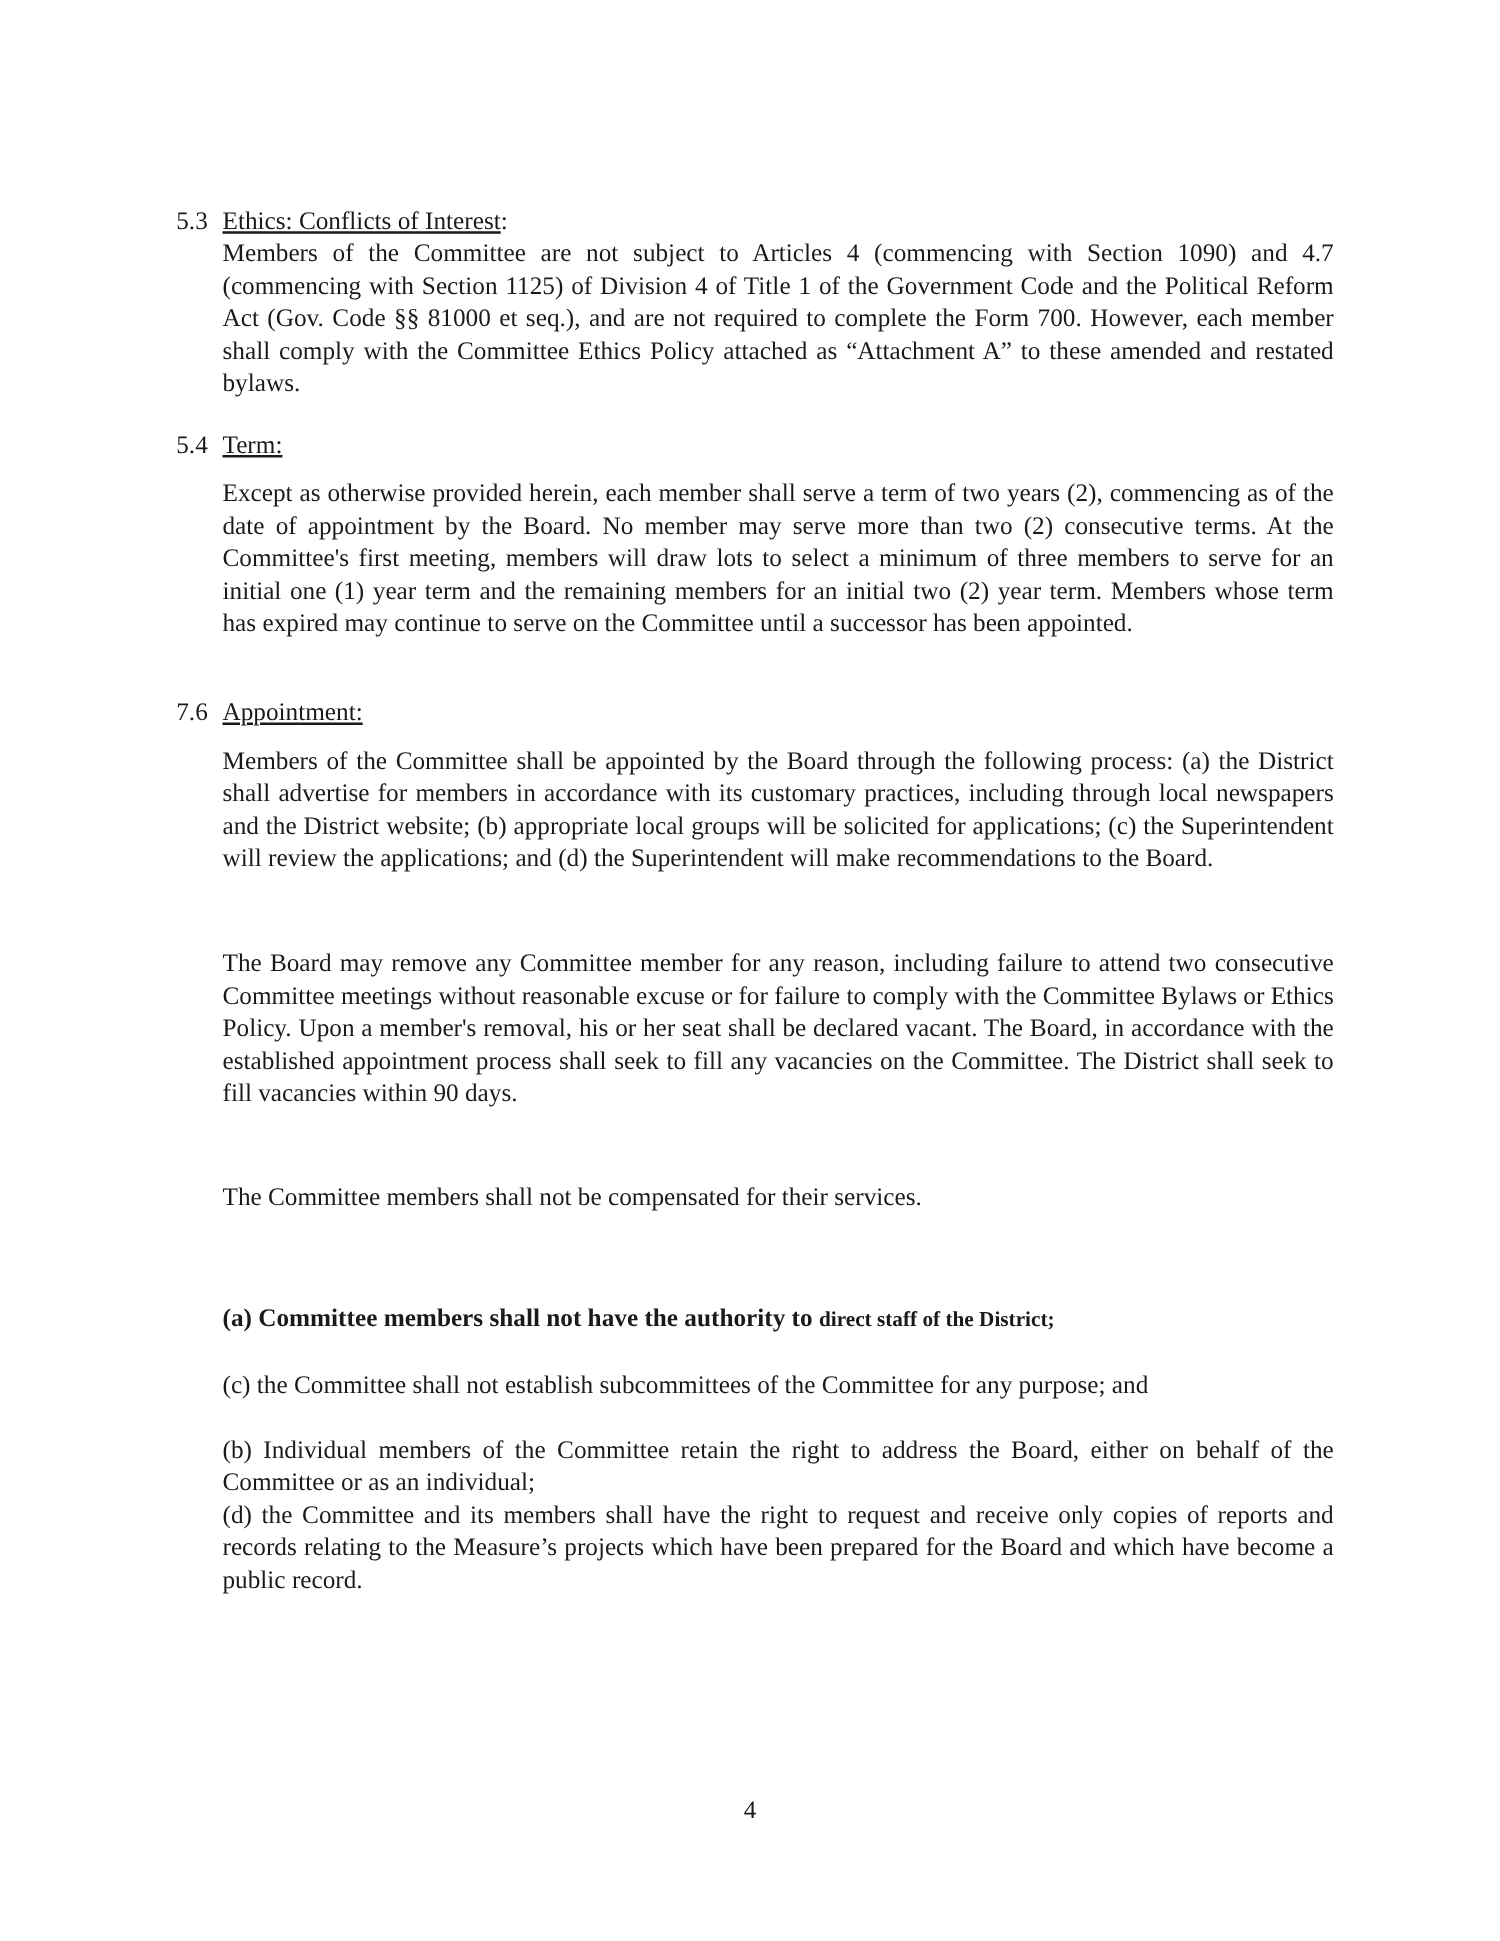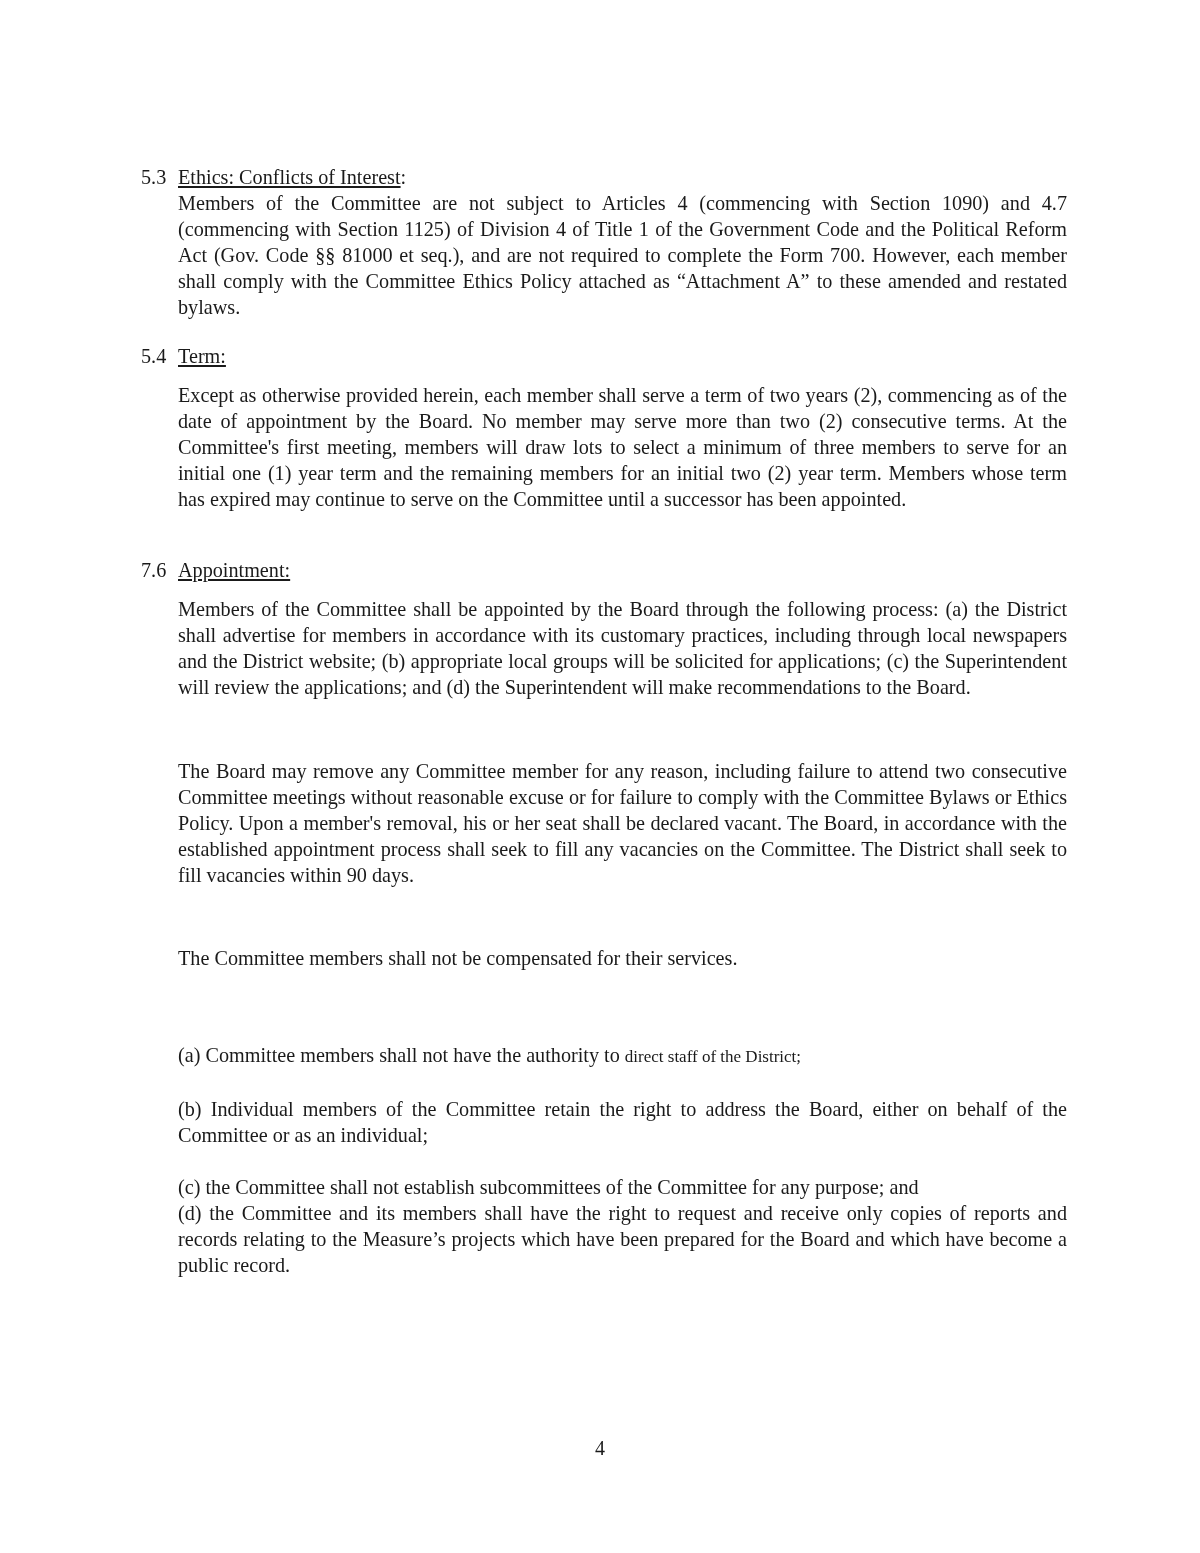--- a/index.html
+++ b/index.html
@@ -51,19 +51,19 @@
 
 <div class="section" style="top:745px;">
   <div class="para gap">The Board may remove any Committee member for any reason, including failure to attend two consecutive Committee meetings without reasonable excuse or for failure to comply with the Committee Bylaws or Ethics Policy. Upon a member's removal, his or her seat shall be declared vacant. The Board, in accordance with the established appointment process shall seek to fill any vacancies on the Committee. The District shall seek to fill vacancies within 90 days.</div>
 </div>
 
 <div class="section" style="top:932px;">
   <div class="para gap">The Committee members shall not be compensated for their services.</div>
 </div>
 
 <div class="section" style="top:1016px;">
-  <div class="item" style="margin-top:26px;"><span>(a) Committee members shall not have the authority to </span><span class="small-caps-tail">direct staff of the District;</span></div>
+  <div class="item" style="margin-top:26px;font-weight:bold;"><span>(a) Committee members shall not have the authority to </span><span class="small-caps-tail">direct staff of the District;</span></div>
+  <div class="item" style="margin-top:26px;">(c) the Committee shall not establish subcommittees of the Committee for any purpose; and</div>
   <div class="item" style="margin-top:26px;">(b) Individual members of the Committee retain the right to address the Board, either on behalf of the Committee or as an individual;</div>
-  <div class="item" style="margin-top:26px;">(c) the Committee shall not establish subcommittees of the Committee for any purpose; and</div>
   <div class="item">(d) the Committee and its members shall have the right to request and receive only copies of reports and records relating to the Measure’s projects which have been prepared for the Board and which have become a public record.</div>
 </div>
 
 <div class="page-number">4</div>
 
 </body></html>

